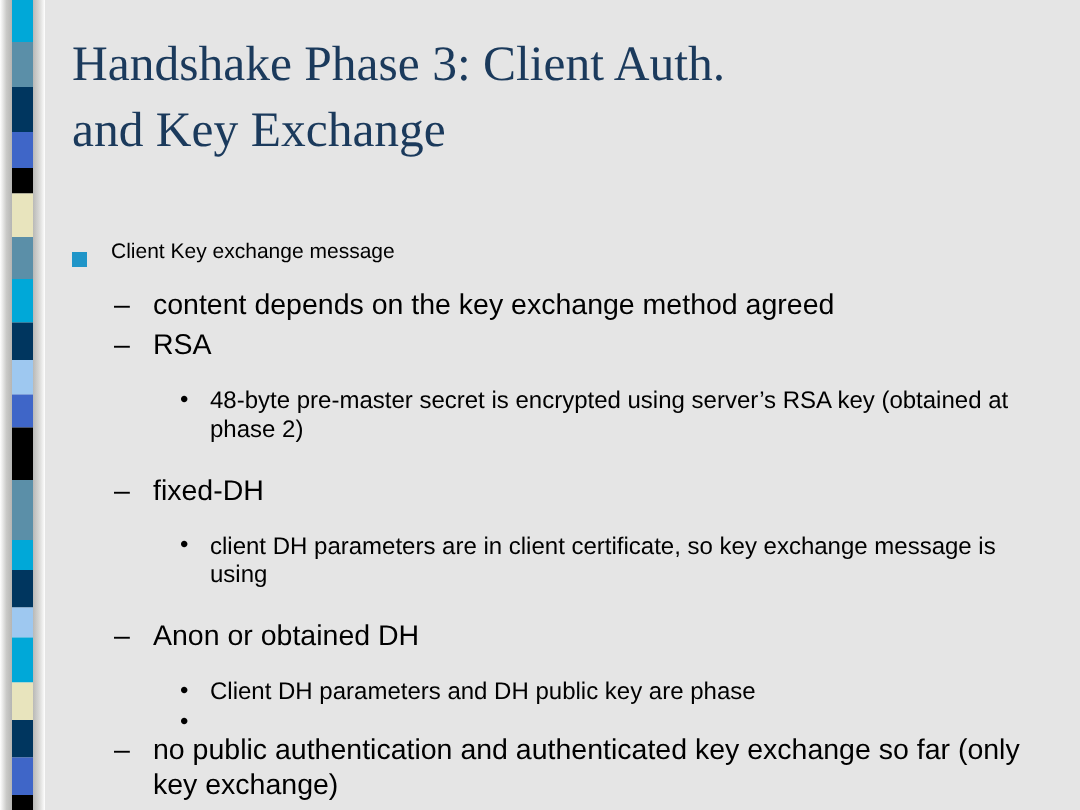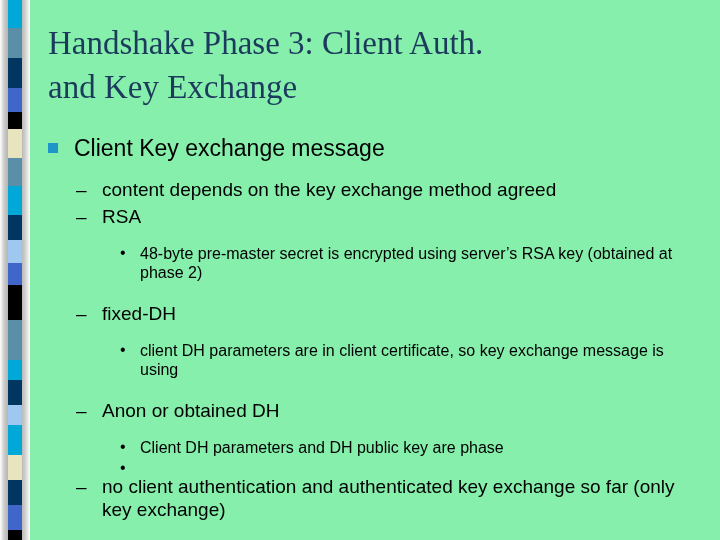--- a/index.html
+++ b/index.html
@@ -65,24 +65,25 @@
   #body {
     position: absolute;
     left: 44px;
     top: 134px;
     width: 660px;
   }
 
   .lvl1 {
     position: relative;
     padding-left: 30px;
-    font-size: 23px;
+    font-size: 14px;
     line-height: 1.22;
     color: #000000;
     margin-bottom: 6px;
+    margin-top: 25px;
   }
   .lvl1 .sqbullet {
     position: absolute;
     left: 4px;
     top: 9px;
     width: 10px;
     height: 10px;
     background: #1f95c8;
   }
 
@@ -119,21 +120,21 @@
   }
   .ital { }
 
   .gap-sm { height: 7px; }
   .gap-md { height: 13px; }
   .gap-lg { height: 17px; }
 </style>
 </head>
 <body>
 
-<div id="slide" style="background: #86efac;">
+<div id="slide" style="background: #e5e5e5;">
 
   <div id="sidebar">
     <div class="edge-left"></div>
     <div class="blocks" id="sidebar-blocks">
         <div class="blk" style="top: 0px; height: 28px; background: rgb(0, 168, 216);"></div>
         <div class="blk" style="top: 28px; height: 30px; background: rgb(91, 143, 168);"></div>
         <div class="blk" style="top: 58px; height: 30px; background: rgb(0, 54, 95);"></div>
         <div class="blk" style="top: 88px; height: 24px; background: rgb(63, 102, 200);"></div>
         <div class="blk" style="top: 112px; height: 17px; background: rgb(0, 0, 0);"></div>
         <div class="blk" style="top: 129px; height: 29px; background: rgb(232, 228, 189);"></div>
@@ -216,17 +217,17 @@
     </div>
 
     <div class="lvl3">
       <span class="dot">•</span>
     </div>
 
     <div class="gap-md"></div>
 
     <div class="lvl2">
       <span class="dash">–</span>
-      <span>no client authentication and authenticated key exchange so far (only key exchange)</span>
+      <span>no public authentication and authenticated key exchange so far (only key exchange)</span>
     </div>
 
   </div>
 </div>
 
 </body></html>

